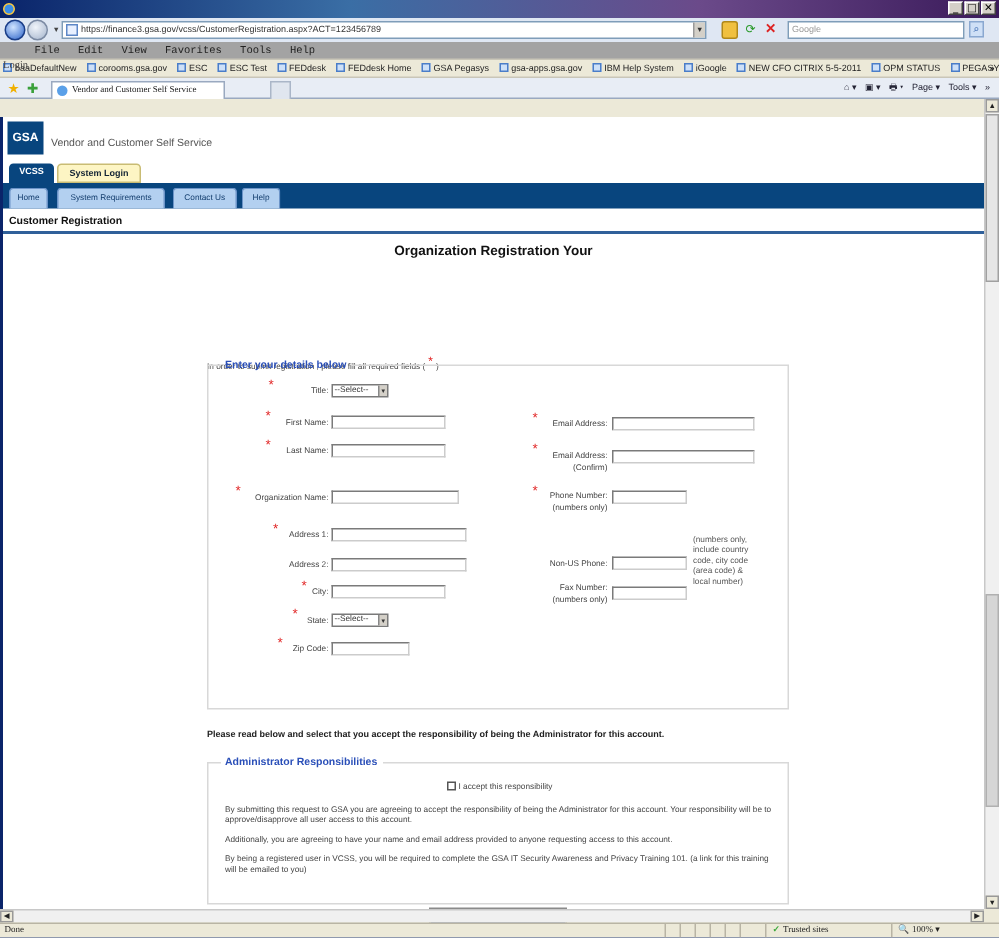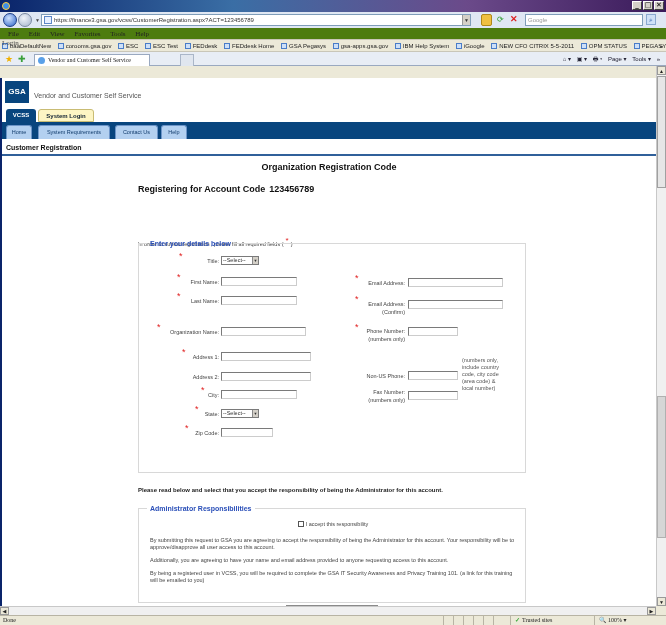--- a/index.html
+++ b/index.html
@@ -19,21 +19,21 @@
 .navdrop{position:absolute;left:35px;top:5px;font-size:5px;color:#444}
 .addr{position:absolute;left:41px;top:2px;width:430px;height:12px;background:#fff;border:1px solid #7f9db9;font-size:6px;line-height:10px;padding-left:12px;color:#333}
 .addr .pageicon{position:absolute;left:2px;top:1px;width:8px;height:8px;background:#e8f0ff;border:1px solid #5d87c7}
 .addr .ddarrow{position:absolute;right:0;top:0;width:8px;height:10px;background:#d4d0c8;border-left:1px solid #999;font-size:5px;text-align:center;line-height:10px}
 .lock{position:absolute;left:481px;top:2px;width:11px;height:12px;background:#f0c040;border:1px solid #b0881a;border-radius:2px}
 .refresh{position:absolute;left:497px;top:3px;width:10px;height:10px;color:#2a9a2a;font-size:8px;line-height:10px}
 .stop{position:absolute;left:510px;top:2px;width:10px;height:10px;color:#d22;font-weight:bold;font-size:9px;line-height:10px}
 .gsearch{position:absolute;left:525px;top:2px;width:118px;height:12px;background:#fff;border:1px solid #7f9db9;font-size:6px;line-height:10px;padding-left:2px;color:#999}
 .gsbtn{position:absolute;left:646px;top:2px;width:10px;height:11px;background:#cfe0f6;border:1px solid #8aa8d0;font-size:7px;line-height:9px;text-align:center;color:#1a4fa0}
 
-.menurow{position:absolute;left:0;top:28px;width:666px;height:12px;background:#4d7c0f;border-bottom:1px solid #c9c6b8;font-family:Liberation Serif, serif;font-size:7px;line-height:12px;padding-left:8px}
+.menurow{position:absolute;left:0;top:28px;width:666px;height:12px;background:#a3a3a3;border-bottom:1px solid #c9c6b8;font-family:Liberation Mono, monospace;font-size:7px;line-height:12px;padding-left:23px}
 .menurow span{margin-right:8px}
 
 .linksrow{position:absolute;left:0;top:40px;width:666px;height:12px;background:#ece9d8;border-bottom:1px solid #c9c6b8;font-size:6px;line-height:12px;padding-left:2px;white-space:nowrap;overflow:hidden}
 .linksrow .lbl{font-family:"Liberation Serif",serif;font-size:7px;margin-right:3px}
 .linksrow .lnk{margin-right:5px;display:inline-block}
 .lnk i{display:inline-block;width:6px;height:6px;background:#cde0f8;border:1px solid #4a7dc8;margin-right:2px;vertical-align:-1px}
 .linksrow .more{position:absolute;right:3px;top:0;font-weight:bold}
 
 .tabrow{position:absolute;left:0;top:52px;width:666px;height:14px;background:#e8edf5;border-bottom:1px solid #9aa9c0}
 .star{position:absolute;left:5px;top:2px;color:#f0b000;font-size:9px;line-height:10px}
@@ -178,24 +178,21 @@
     </div>
     <div class="nav-bar">
       <div class="nav-item" style="left:4px;width:26px">Home</div>
       <div class="nav-item" style="left:36px;width:72px">System Requirements</div>
       <div class="nav-item" style="left:113px;width:43px">Contact Us</div>
       <div class="nav-item" style="left:159px;width:26px">Help</div>
     </div>
 
     <div class="section-hdr">Customer Registration</div>
     <div class="section-line"></div>
-    <div class="form-title">Organization Registration Code</div>
-    <div class="acct">
-      <span>Registering for Account Code</span><span class="code">123456789</span>
-    </div>
+    <div class="form-title">Organization Registration Your</div>
     <div class="req-note">
       <span>In order to submit registration , please fill all required fields (</span><span class="star">*</span><span>)</span>
     </div>
 
     <fieldset class="fs1">
       <legend>Enter your details below</legend>
     </fieldset>
 
     <span class="star-r" style="left:177px;top:174px">*</span>
     <span class="lbl" style="left:180px;top:180px;width:37px">Title:</span>

